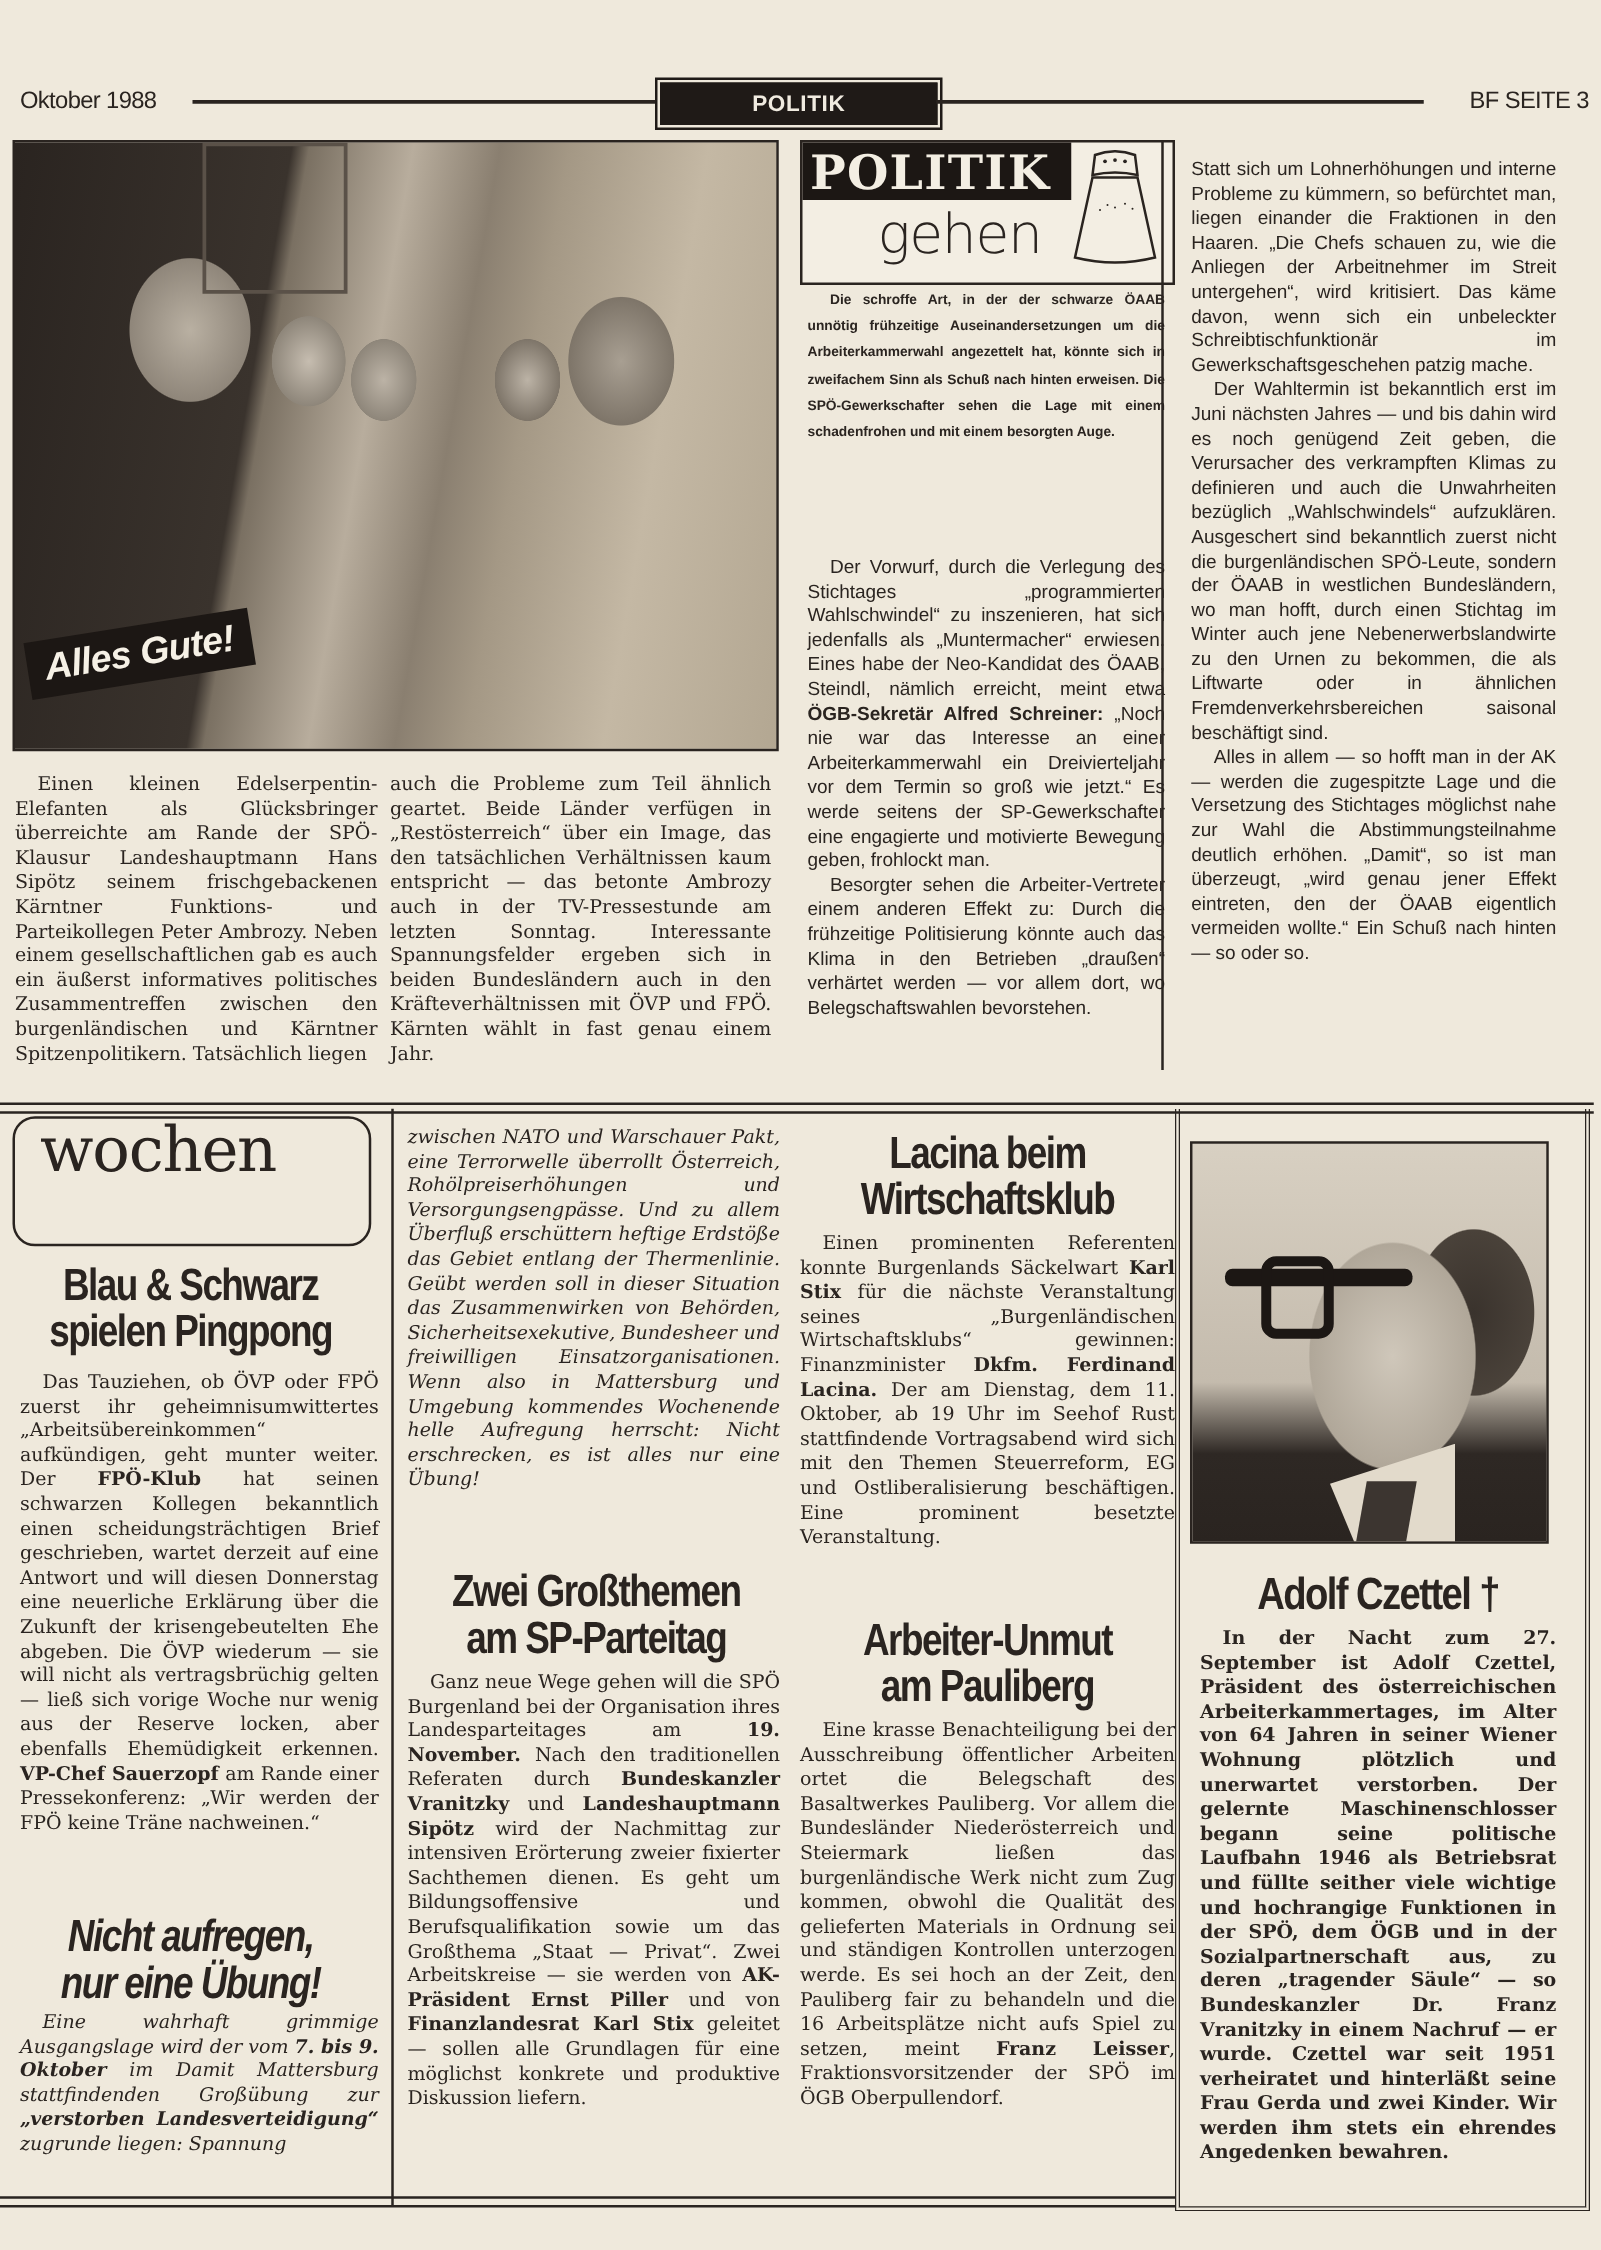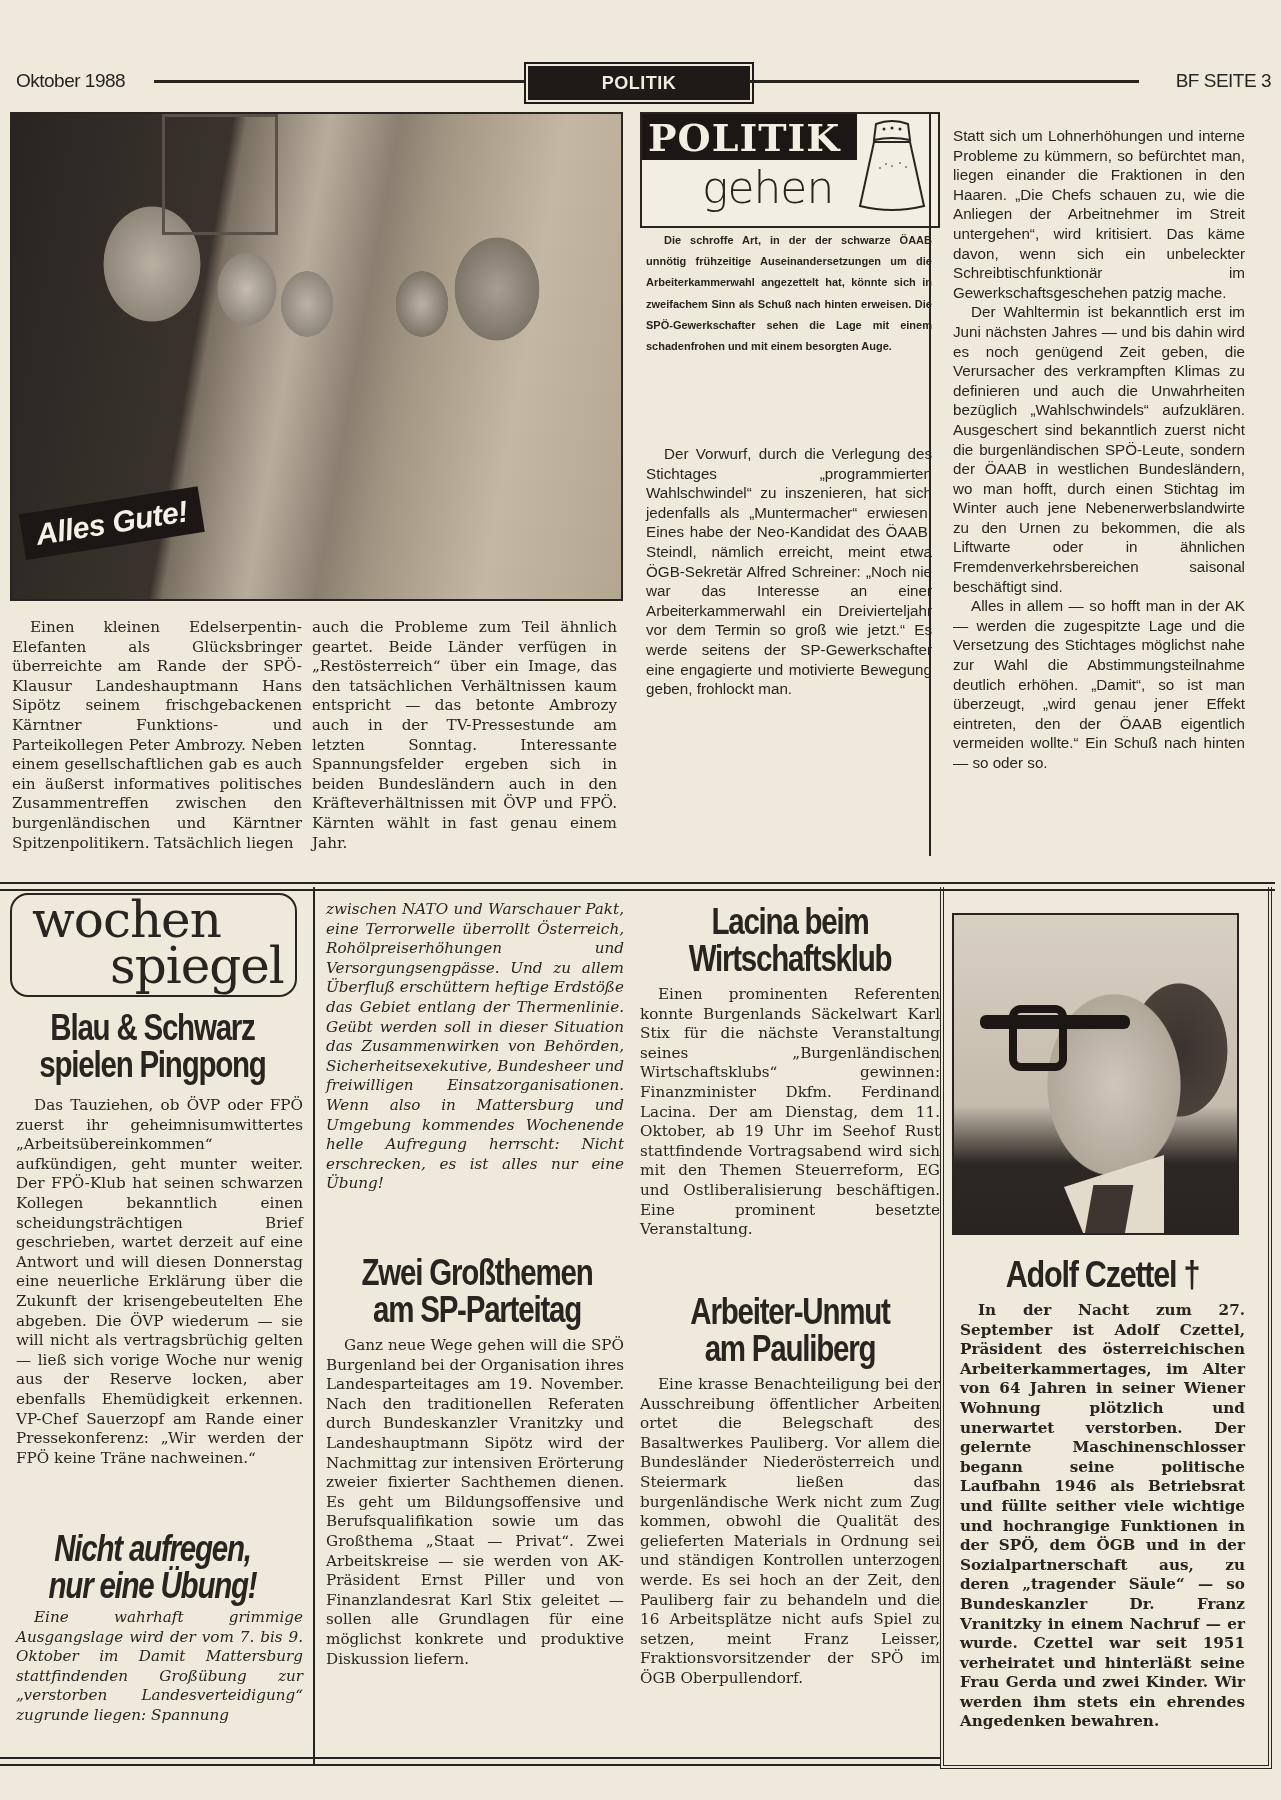--- a/index.html
+++ b/index.html
@@ -25,21 +25,21 @@
       radial-gradient(ellipse 45px 55px at 235px 175px, #c6bdb0 0%, #8e867a 65%, transparent 66%),
       radial-gradient(ellipse 40px 50px at 295px 190px, #bcb3a6 0%, #8e867a 65%, transparent 66%),
       radial-gradient(ellipse 40px 50px at 410px 190px, #bcb3a6 0%, #7e7569 65%, transparent 66%),
       linear-gradient(100deg, #2a2420 0%, #3a332d 32%, #7a7062 34%, #b8ad9d 46%, #8a7f70 56%, #a49885 64%, #c4b8a4 80%, #b3a792 100%);
   }
   .photo1 .frame { position:absolute; left:150px; top:0; width:110px; height:115px; border:3px solid #5a5148; }
   .photo1 .caption { position:absolute; left:14px; top:400px; padding:6px 14px; background:#1c1714; color:#f6f1e6; font-family:"Liberation Sans", sans-serif; font-weight:bold; font-size:30px; transform: rotate(-9deg); transform-origin:left bottom; font-style:italic; letter-spacing:-0.5px; }
   
   .txt { font-size: 15.2px; line-height: 19.6px; text-align: justify; hyphens: none; }
   .txt p { margin:0; text-indent: 18px; }
-  .txt b { font-weight: normal; }
+  .txt b { font-weight: bold; }
   .sans { font-family: "Liberation Sans", sans-serif; }
   .bodyA { left: 12px; top: 618px; width: 290px; }
   .bodyB { left: 312px; top: 618px; width: 305px; }
   
   .pikant { left: 640px; top: 112px; width: 296px; height: 112px; border: 2px solid #2a2420; background:#f3eee3; }
   .pikant .top { position:absolute; left:0; top:0; width:215px; height:46px; background:#1c1714; }
   .pikant .politik { position:absolute; left:6px; top:2px; font-family:"DejaVu Serif", serif; font-weight:bold; font-size:38px; color:#f3eee3; letter-spacing:1px; line-height:44px; }
   .pikant .pk { position:absolute; left:60px; top:44px; font-family:"DejaVu Sans", sans-serif; font-size:44px; line-height:60px; font-weight:300; letter-spacing:-1px;}
   .pikant .shaker { position:absolute; right:10px; top:6px; width:72px; height:94px; }
   .pikantLead { left: 646px; top: 230px; width: 286px; font-family:"Liberation Sans", sans-serif; font-weight:bold; font-size:11px; line-height:21.2px; text-align:justify; }
@@ -120,33 +120,33 @@
         <circle cx="50" cy="47" r="0.8"></circle>
         <circle cx="24" cy="48" r="0.8"></circle>
     </g>
   </svg>
 </div>
 <div class="abs pikantLead">
   <p>Die schroffe Art, in der der schwarze ÖAAB unnötig frühzeitige Auseinandersetzungen um die Arbeiterkammerwahl angezettelt hat, könnte sich in zweifachem Sinn als Schuß nach hinten erweisen. Die SPÖ-Gewerkschafter sehen die Lage mit einem schadenfrohen und mit einem besorgten Auge.</p>
 </div>
 <div class="abs txt sans pikBody">
   <p><span>Der Vorwurf, durch die Verlegung des Stichtages „programmierten Wahlschwindel“ zu inszenieren, hat sich jedenfalls als „Muntermacher“ erwiesen. Eines habe der Neo-Kandidat des ÖAAB, Steindl, nämlich erreicht, meint etwa </span><b>ÖGB-Sekretär Alfred Schreiner:</b><span> „Noch nie war das Interesse an einer Arbeiterkammerwahl ein Dreivierteljahr vor dem Termin so groß wie jetzt.“ Es werde seitens der SP-Gewerkschafter eine engagierte und motivierte Bewegung geben, frohlockt man.</span></p>
+  <p>Besorgter sehen die Arbeiter-Vertreter einem anderen Effekt zu: Durch die frühzeitige Politisierung könnte auch das Klima in den Betrieben „draußen“ verhärtet werden — vor allem dort, wo Belegschaftswahlen bevorstehen.</p>
 </div>
 <div class="abs rightBorder"></div>
 <div class="abs txt sans colR">
   <p style="text-indent:0">Statt sich um Lohnerhöhungen und interne Probleme zu kümmern, so befürchtet man, liegen einander die Fraktionen in den Haaren. „Die Chefs schauen zu, wie die Anliegen der Arbeitnehmer im Streit untergehen“, wird kritisiert. Das käme davon, wenn sich ein unbeleckter Schreibtischfunktionär im Gewerkschaftsgeschehen patzig mache.</p>
   <p>Der Wahltermin ist bekanntlich erst im Juni nächsten Jahres — und bis dahin wird es noch genügend Zeit geben, die Verursacher des verkrampften Klimas zu definieren und auch die Unwahrheiten bezüglich „Wahlschwindels“ aufzuklären. Ausgeschert sind bekanntlich zuerst nicht die burgenländischen SPÖ-Leute, sondern der ÖAAB in westlichen Bundesländern, wo man hofft, durch einen Stichtag im Winter auch jene Nebenerwerbslandwirte zu den Urnen zu bekommen, die als Liftwarte oder in ähnlichen Fremdenverkehrsbereichen saisonal beschäftigt sind.</p>
   <p>Alles in allem — so hofft man in der AK — werden die zugespitzte Lage und die Versetzung des Stichtages möglichst nahe zur Wahl die Abstimmungsteilnahme deutlich erhöhen. „Damit“, so ist man überzeugt, „wird genau jener Effekt eintreten, den der ÖAAB eigentlich vermeiden wollte.“ Ein Schuß nach hinten — so oder so.</p>
 </div>
 
 <div class="abs midRule"></div>
 
 <div class="abs wsBox">
   <div class="w1">wochen</div>
-  <div class="w2">spiegel</div>
 </div>
 
 <div class="abs head h1">Blau &amp; Schwarz spielen Pingpong</div>
 <div class="abs txt ws1">
   <p><span>Das Tauziehen, ob ÖVP oder FPÖ zuerst ihr geheimnisumwittertes „Arbeitsübereinkommen“ aufkündigen, geht munter weiter. Der </span><b>FPÖ-Klub</b><span> hat seinen schwarzen Kollegen bekanntlich einen scheidungsträchtigen Brief geschrieben, wartet derzeit auf eine Antwort und will diesen Donnerstag eine neuerliche Erklärung über die Zukunft der krisengebeutelten Ehe abgeben. Die ÖVP wiederum — sie will nicht als vertragsbrüchig gelten — ließ sich vorige Woche nur wenig aus der Reserve locken, aber ebenfalls Ehemüdigkeit erkennen. </span><b>VP-Chef Sauerzopf</b><span> am Rande einer Pressekonferenz: „Wir werden der FPÖ keine Träne nachweinen.“</span></p>
 </div>
 
 <div class="abs head h1i">Nicht aufregen, nur eine Übung!</div>
 <div class="abs txt ws2">
   <p><span>Eine wahrhaft grimmige Ausgangslage wird der vom </span><b>7. bis 9. Oktober</b><span> im Damit Mattersburg stattfindenden Großübung zur </span><b>„verstorben Landesverteidigung“</b><span> zugrunde liegen: Spannung</span></p>

